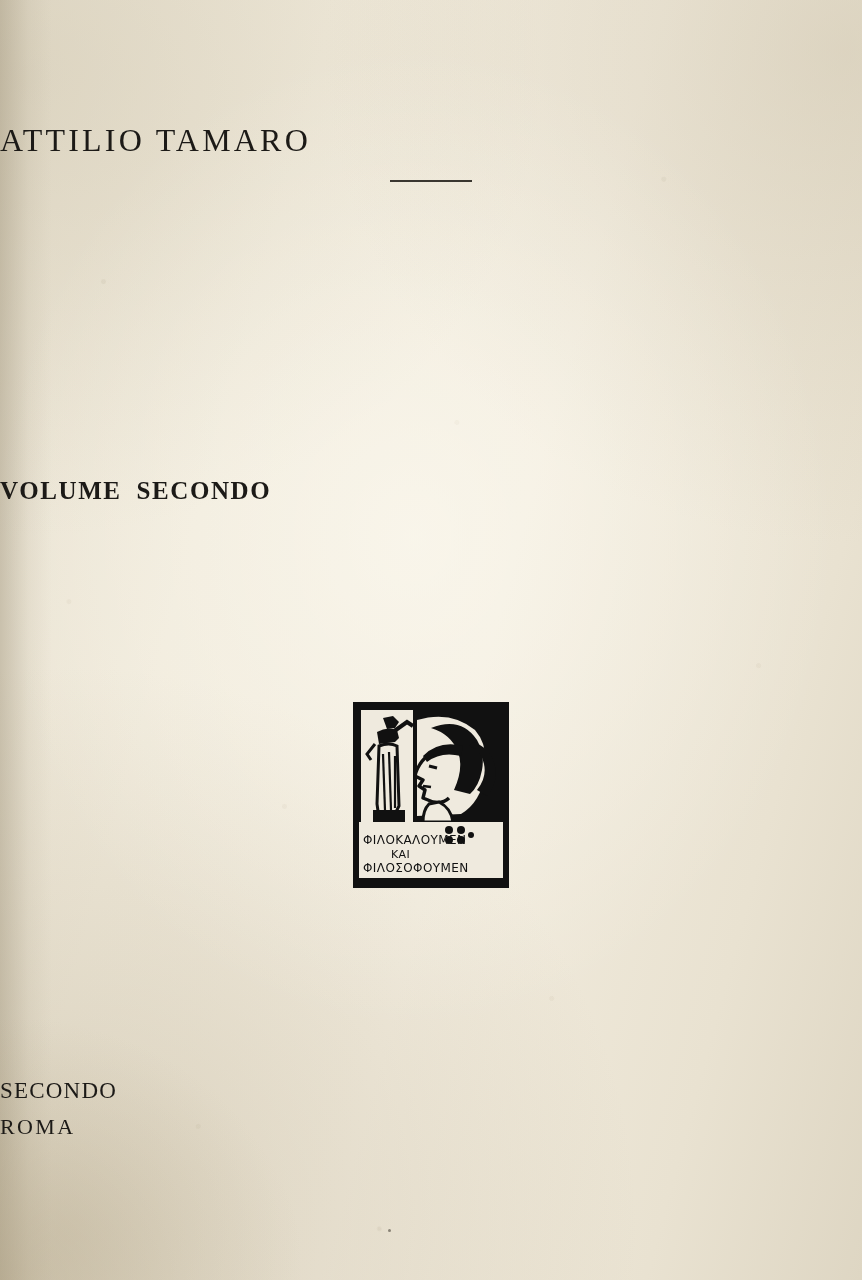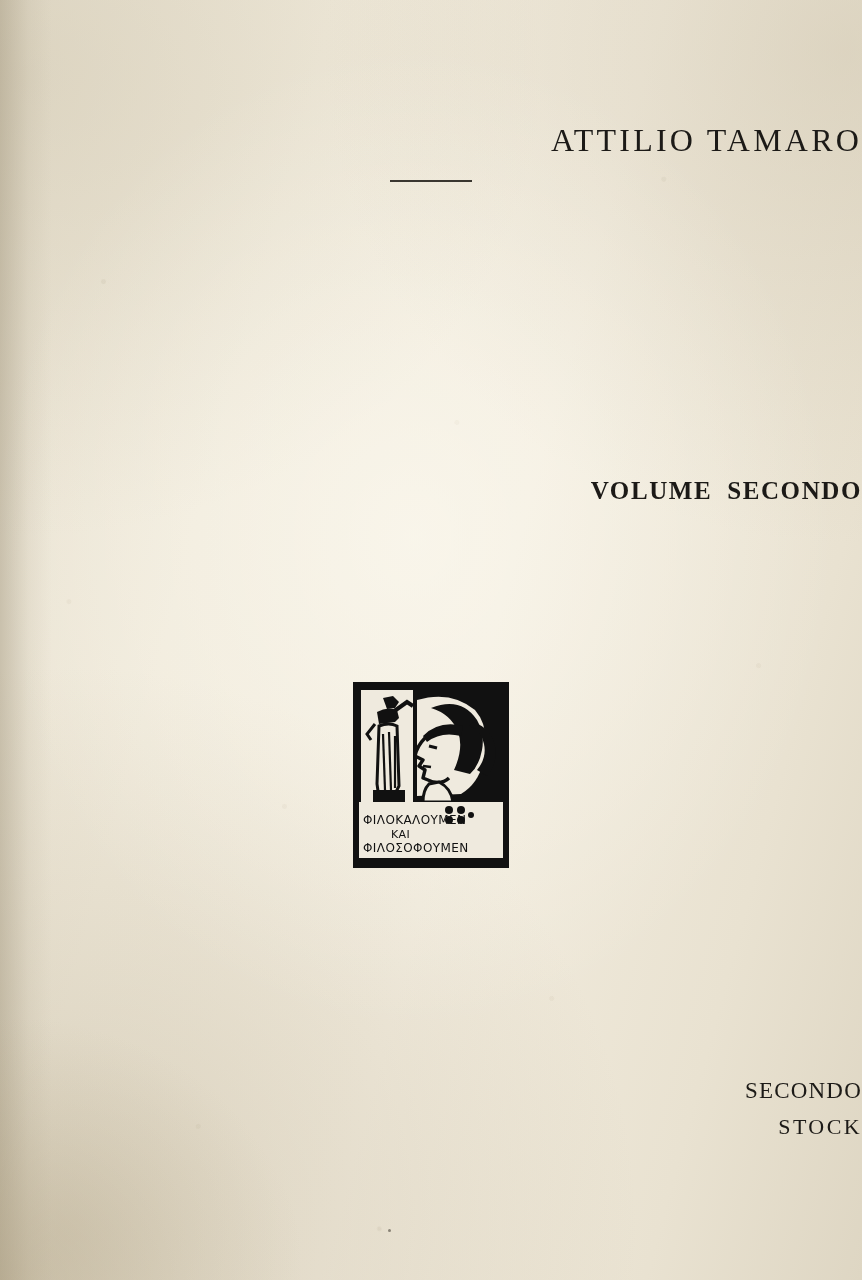--- a/index.html
+++ b/index.html
@@ -61,21 +61,21 @@
     width: 300px; height: 260px;
     background: radial-gradient(ellipse at 0% 100%, rgba(170,156,126,0.42) 0%, rgba(170,156,126,0.14) 45%, rgba(170,156,126,0) 72%);
     pointer-events: none;
   }
 
   #content {
     position: relative;
     z-index: 3;
     width: 100%;
     height: 100%;
-    text-align: right;
+    text-align: left;
     color: #1c1a17;
   }
 
   .author {
     position: absolute;
     left: 0; right: 0;
     top: 122px;
     font-size: 32px;
     letter-spacing: 3.2px;
     font-weight: 400;
@@ -112,21 +112,21 @@
     font-weight: 700;
     letter-spacing: 1.6px;
     word-spacing: 7px;
   }
 
   
   .device {
     position: absolute;
     left: 50%;
     transform: translateX(-50%);
-    top: 682px;
+    top: 702px;
     width: 156px;
     height: 186px;
   }
   .device svg { display: block; }
 
   .imprint {
     position: absolute;
     left: 0; right: 0;
     bottom: 136px;
   }
@@ -222,18 +222,18 @@
         <text x="10" y="142" font-family="'DejaVu Sans', sans-serif" font-size="12" letter-spacing="0.4" fill="#111111">ΦΙΛΟΚΑΛΟΥΜΕΝ</text>
         <text x="38" y="156" font-family="'DejaVu Sans', sans-serif" font-size="11" letter-spacing="0.4" fill="#111111">ΚΑΙ</text>
         <text x="10" y="170" font-family="'DejaVu Sans', sans-serif" font-size="12" letter-spacing="0.4" fill="#111111">ΦΙΛΟΣΟΦΟΥΜΕΝ</text>
 
         <rect x="6" y="176" width="144" height="4" fill="#111111"></rect>
       </svg>
     </div>
 
     <div class="imprint">
       <div class="year">SECONDO</div>
-      <div class="city">STOCK</div>
+      <div class="city">ROMA</div>
     </div>
 
     <div class="dot-mark"></div>
   </div>
 </div>
 
 </body></html>

